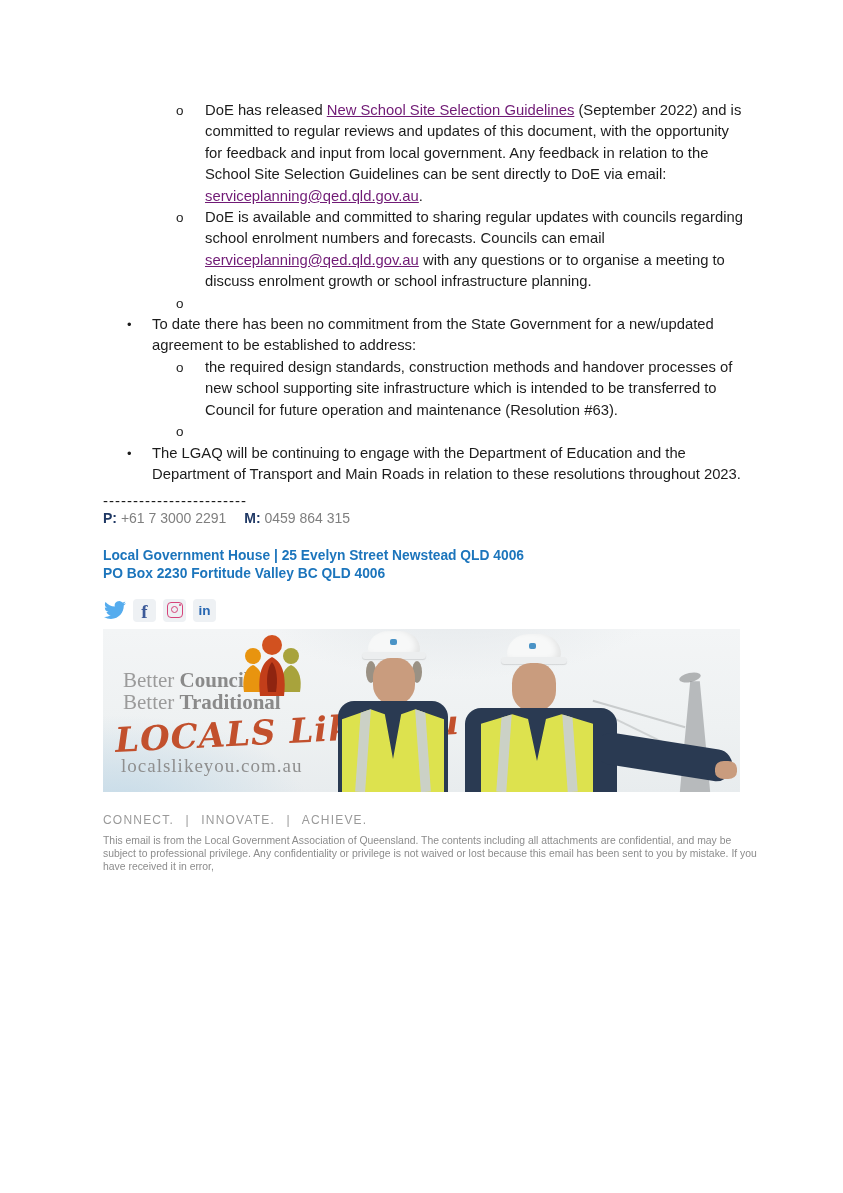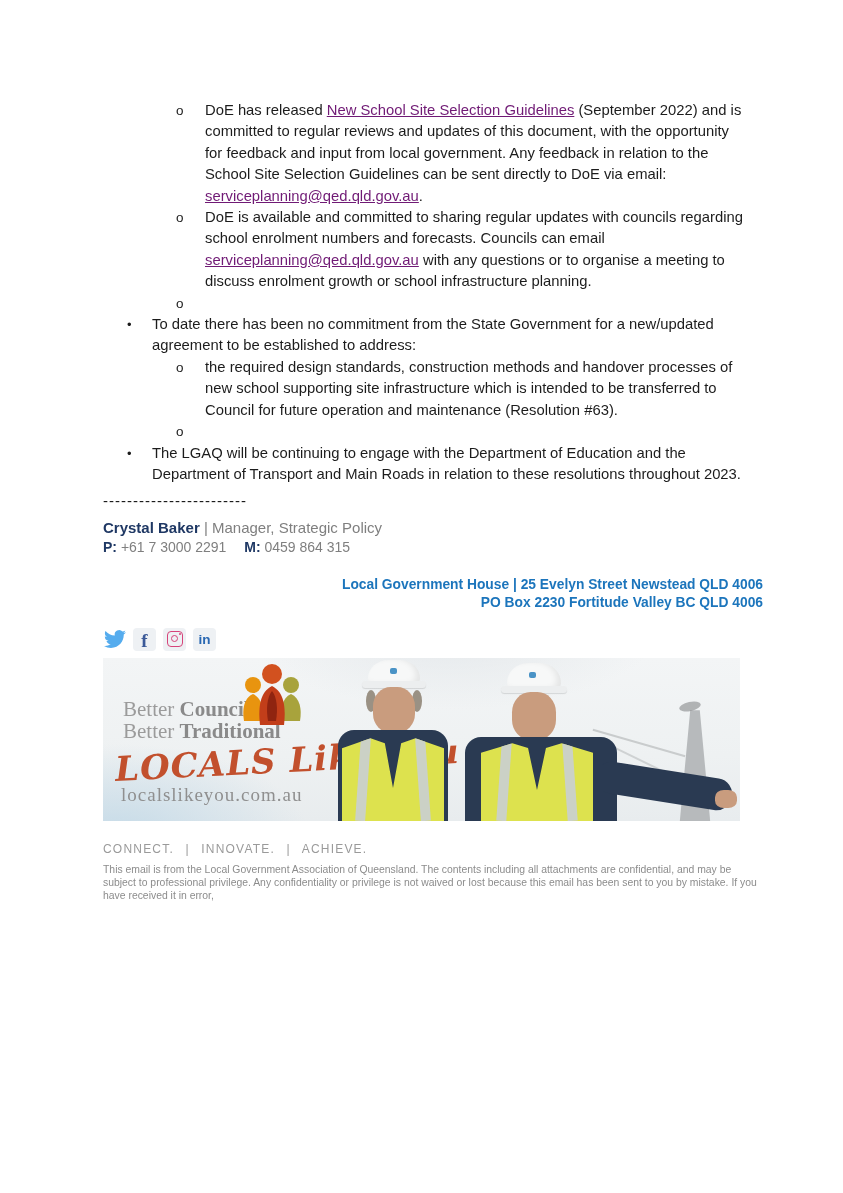--- a/index.html
+++ b/index.html
@@ -31,21 +31,21 @@
 
   
   .sig-name-line{margin-top:9px;font-size:15px;line-height:20px;}
   .sig-name{font-weight:bold;color:#1F3864;}
   .sig-title{color:#7f7f7f;}
   .sig-phone-line{font-size:14px;line-height:19px;color:#7f7f7f;}
   .sig-label{font-weight:bold;color:#1F3864;}
   .sig-m{margin-left:14px;}
 
   
-  .address{margin-top:19px;font-size:13.8px;line-height:17.5px;font-weight:bold;color:#1C75BC;text-align:right;}
+  .address{margin-top:19px;font-size:13.8px;line-height:17.5px;font-weight:bold;color:#1C75BC;}
 
   
   .social{margin-top:16px;display:flex;gap:7px;align-items:center;height:24px;}
   .social .tile{width:23px;height:23px;border-radius:4px;background:#eef1f4;display:flex;
       align-items:center;justify-content:center;cursor:pointer;}
   .tile.plain{background:transparent;}
   .fb-glyph{font-family:"Liberation Serif",serif;font-weight:bold;color:#3b5998;font-size:19px;line-height:1;margin-top:2px;}
   .li-glyph{font-family:"Liberation Sans",sans-serif;font-weight:bold;color:#2867B2;font-size:13.5px;line-height:1;}
   .ig-glyph{position:relative;width:14px;height:14px;border:1.8px solid #d6447a;border-radius:4px;}
   .ig-glyph::after{content:"";position:absolute;left:3px;top:3px;width:5px;height:5px;
@@ -135,24 +135,20 @@
         </div>
         <div class="li level1">
           <span class="marker">•</span>
           <div class="li-text"><span>The LGAQ will be continuing to engage with the Department of Education and the Department of Transport and Main Roads in relation to these resolutions throughout 2023.</span></div>
         </div>
       </div>
 
     <div class="separator">------------------------</div>
 
 
-    <div class="sig-name-line">
-      <span class="sig-name">Crystal Baker</span>
-      <span class="sig-title">| Manager, Strategic Policy</span>
-    </div>
     <div class="sig-phone-line">
       <span class="sig-label">P:</span>
       <span>+61 7 3000 2291</span>
       <span class="sig-label sig-m">M:</span>
       <span>0459 864 315</span>
     </div>
 
     <div class="address">
       <div>Local Government House | 25 Evelyn Street Newstead QLD 4006</div>
       <div>PO Box 2230 Fortitude Valley BC QLD 4006</div>

